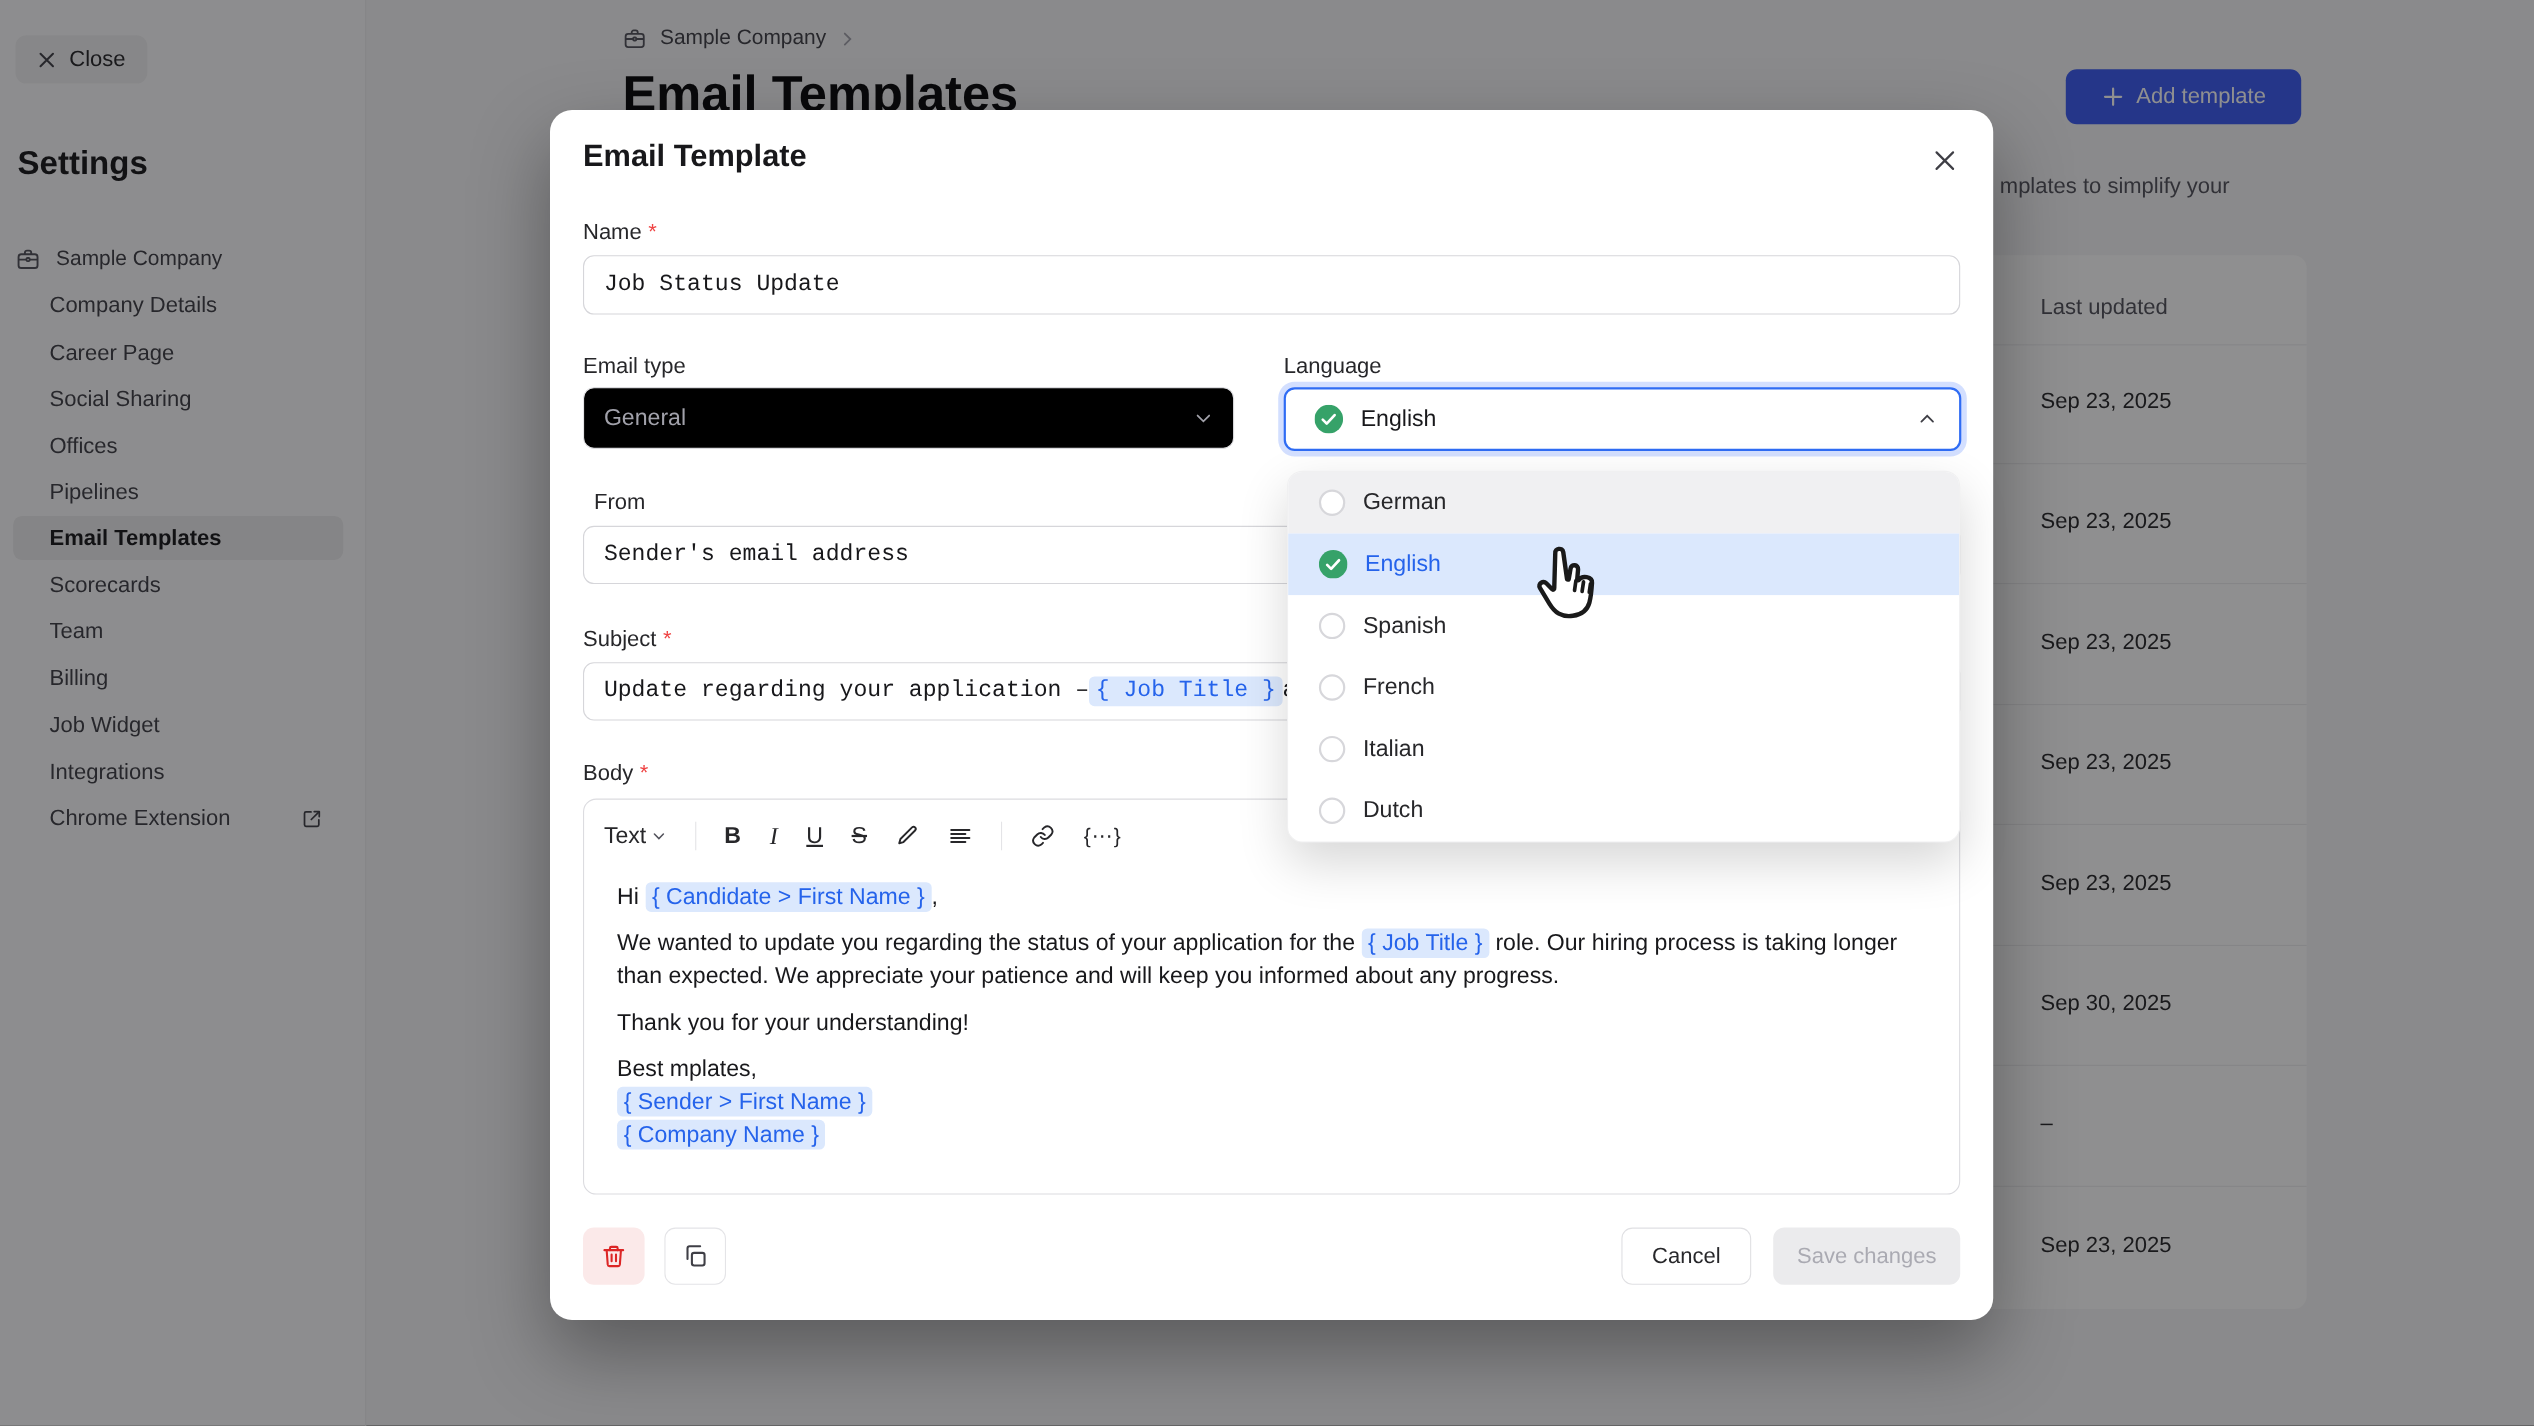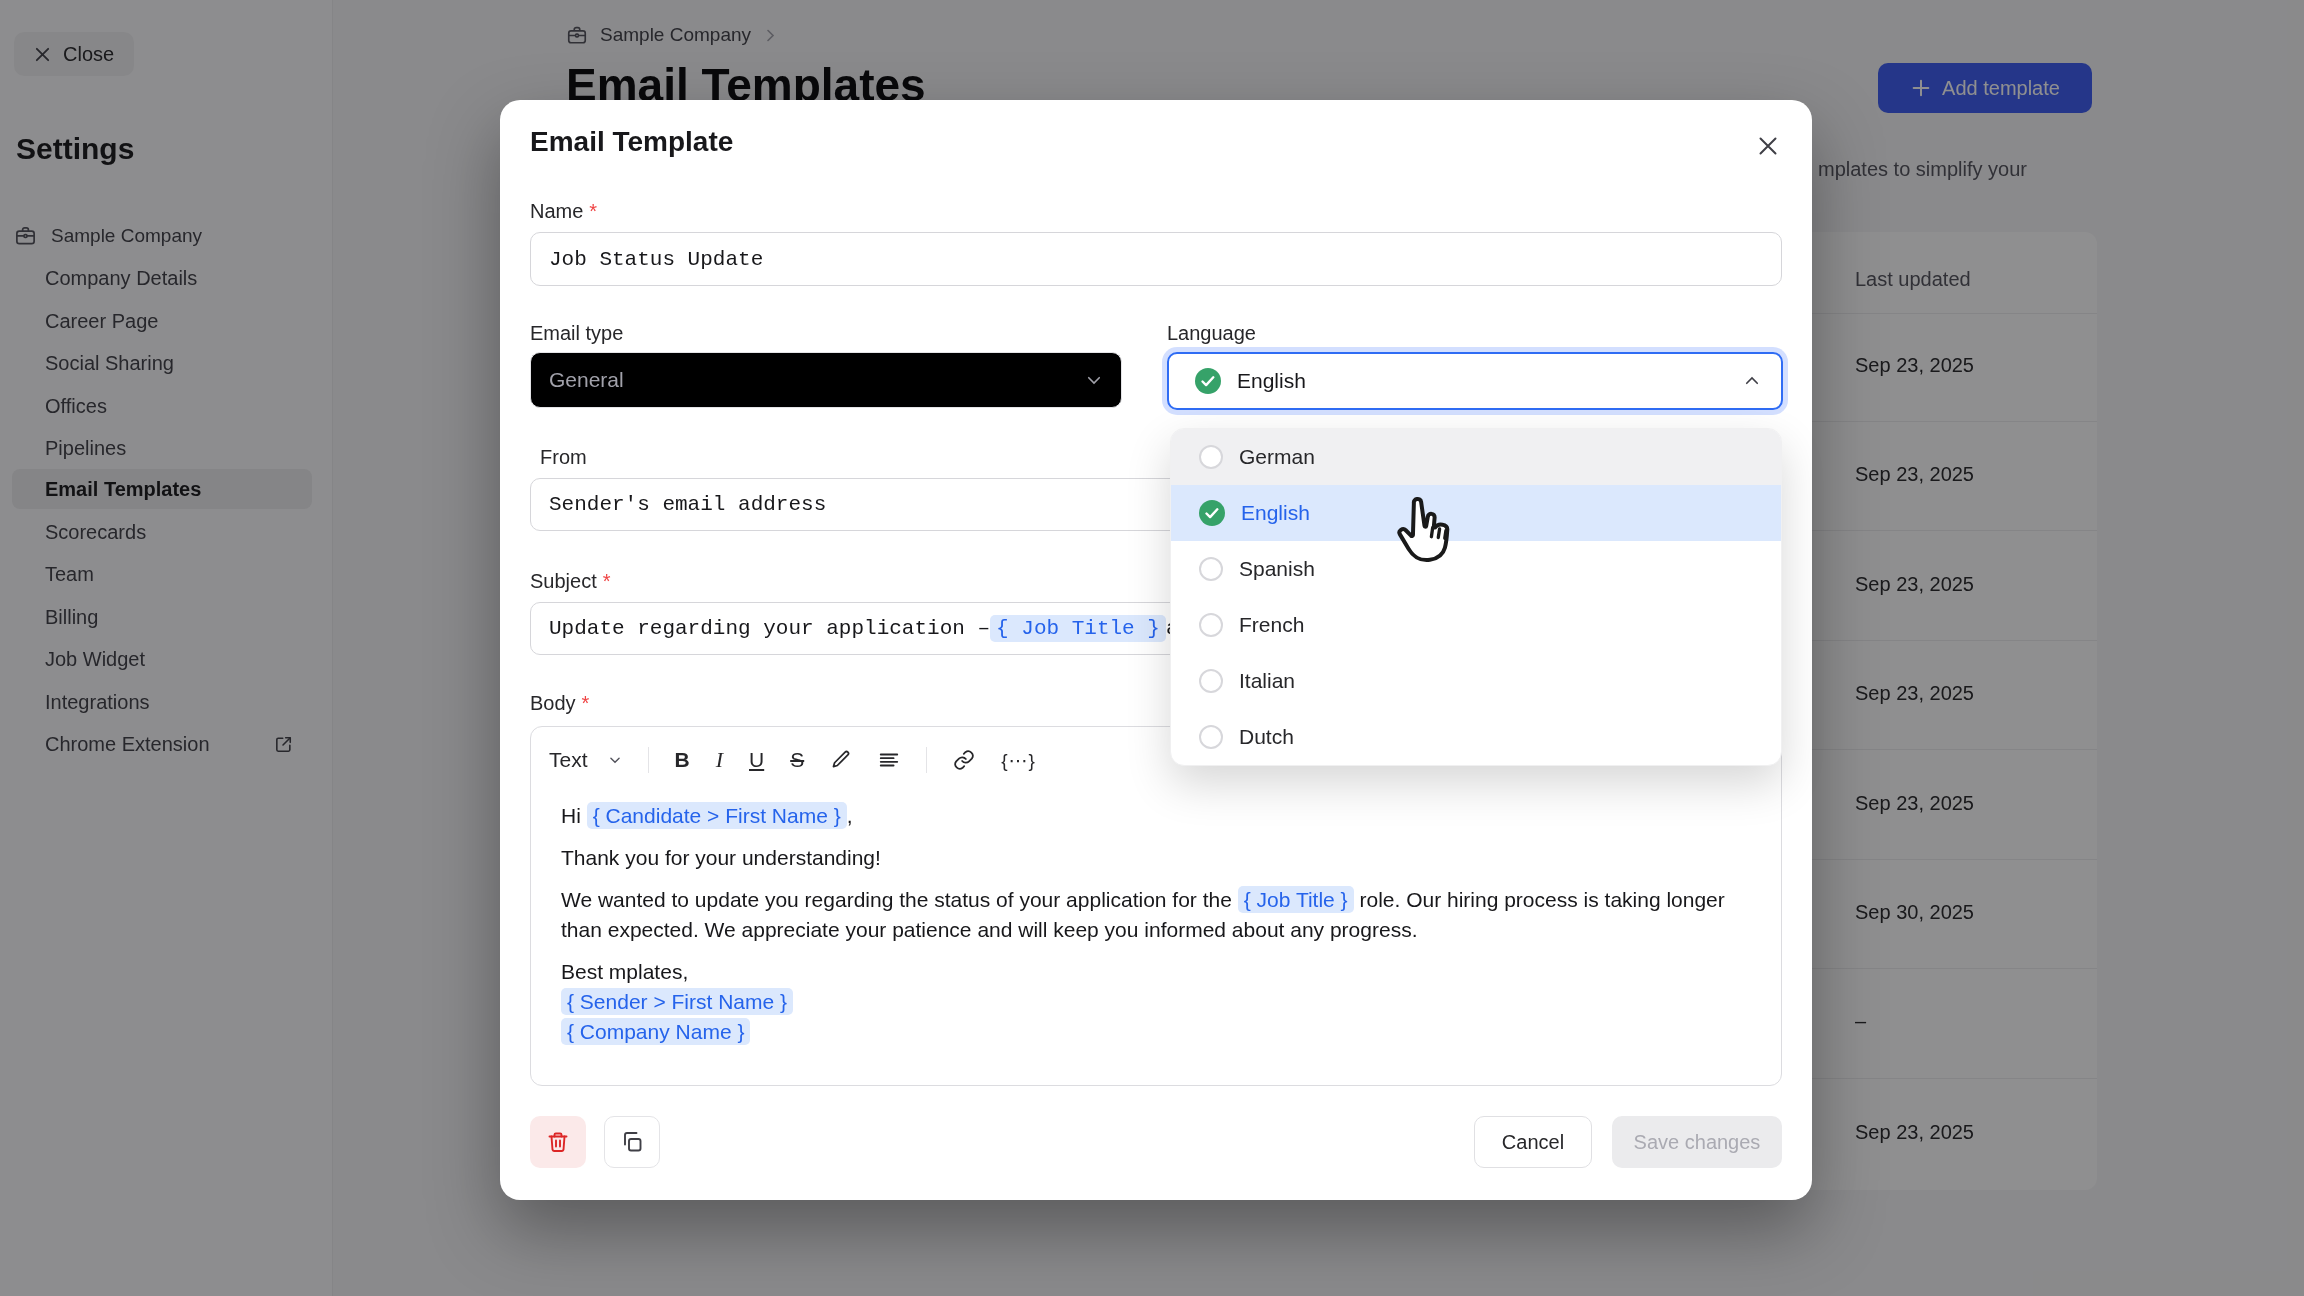--- a/index.html
+++ b/index.html
@@ -44,21 +44,21 @@
   .sel-disabled{position:absolute;left:30px;top:252px;width:592px;height:56px;border:1.5px solid #e4e4e7;background:#000000;
                 border-radius:10px;box-sizing:border-box;display:flex;align-items:center;justify-content:space-between;
                 padding:0 18px;font-size:21px;color:#a1a1aa;}
   .sel-lang{position:absolute;left:667px;top:252px;width:616px;height:58px;border:2px solid #2f6cf4;background:#fff;
             border-radius:10px;box-sizing:border-box;display:flex;align-items:center;padding:0 20px 0 26px;
             font-size:21px;color:#18181b;box-shadow:0 0 0 5px rgba(110,150,255,.30);}
   .sel-lang .lbl{margin-left:16px;flex:1;}
   .editor{position:absolute;left:30px;top:626px;width:1252px;height:360px;border:1.5px solid #dcdce0;border-radius:12px;
           box-sizing:border-box;overflow:hidden;}
   .toolbar{position:absolute;left:18px;top:10px;height:46px;display:flex;align-items:center;gap:26px;color:#27272a;}
-  .tb{display:flex;align-items:center;gap:20px;font-size:21px;color:#27272a;}
+  .tb{display:flex;align-items:center;gap:4px;font-size:21px;color:#27272a;}
   .tb.b{font-weight:700;}
   .tb.i{font-style:italic;font-family:"Liberation Serif",serif;font-size:22px;}
   .tb.u{text-decoration:underline;}
   .tb.s{text-decoration:line-through;}
   .tb.code{font-size:19px;letter-spacing:1px;}
   .tb-div{width:1px;height:26px;background:#e4e4e7;}
   .ed-content{position:absolute;left:30px;top:74px;width:1165px;font-size:21px;line-height:30px;color:#18181b;}
   .body-line{margin:0 0 12px 0;}
   .body-line.tight{margin-bottom:0;}
   .token{background:#dbe8fd;color:#2563eb;border-radius:5px;padding:2px 6px;}
@@ -260,22 +260,22 @@
         <div class="tb">
           <svg width="22" height="22" viewBox="0 0 24 24" fill="none" stroke="#27272a" stroke-width="1.9" stroke-linecap="round" stroke-linejoin="round">
               <path d="M10 13a5 5 0 0 0 7.5.5l3-3a5 5 0 0 0-7-7l-1.7 1.7"></path>
               <path d="M14 11a5 5 0 0 0-7.5-.5l-3 3a5 5 0 0 0 7 7l1.7-1.7"></path>
             </svg>
         </div>
         <div class="tb code">{⋯}</div>
       </div>
       <div class="ed-content">
         <div class="body-line"><span>Hi </span><span class="token">{ Candidate &gt; First Name }</span><span>,</span></div>
+        <div class="body-line"><span>We wanted to update you regarding the status of your application for the </span><span class="token">{ Job Title }</span><span> role. Our hiring process is taking longer than expected. We appreciate your patience and will keep you informed about any progress.</span></div>
         <div class="body-line"><span>Thank you for your understanding!</span></div>
-        <div class="body-line"><span>We wanted to update you regarding the status of your application for the </span><span class="token">{ Job Title }</span><span> role. Our hiring process is taking longer than expected. We appreciate your patience and will keep you informed about any progress.</span></div>
         <div class="body-line tight"><span>Best mplates,</span></div>
         <div class="body-line tight"><span class="token">{ Sender &gt; First Name }</span></div>
         <div class="body-line tight"><span class="token">{ Company Name }</span></div>
       </div>
     </div>
 
     <div class="m-footer-btn del">
       <svg width="24" height="24" viewBox="0 0 24 24" fill="none" stroke="#dc2626" stroke-width="1.9" stroke-linecap="round" stroke-linejoin="round">
           <path d="M3.5 6.5h17"></path>
           <path d="M8.5 6.5V4.8a1.3 1.3 0 0 1 1.3-1.3h4.4a1.3 1.3 0 0 1 1.3 1.3v1.7"></path>

